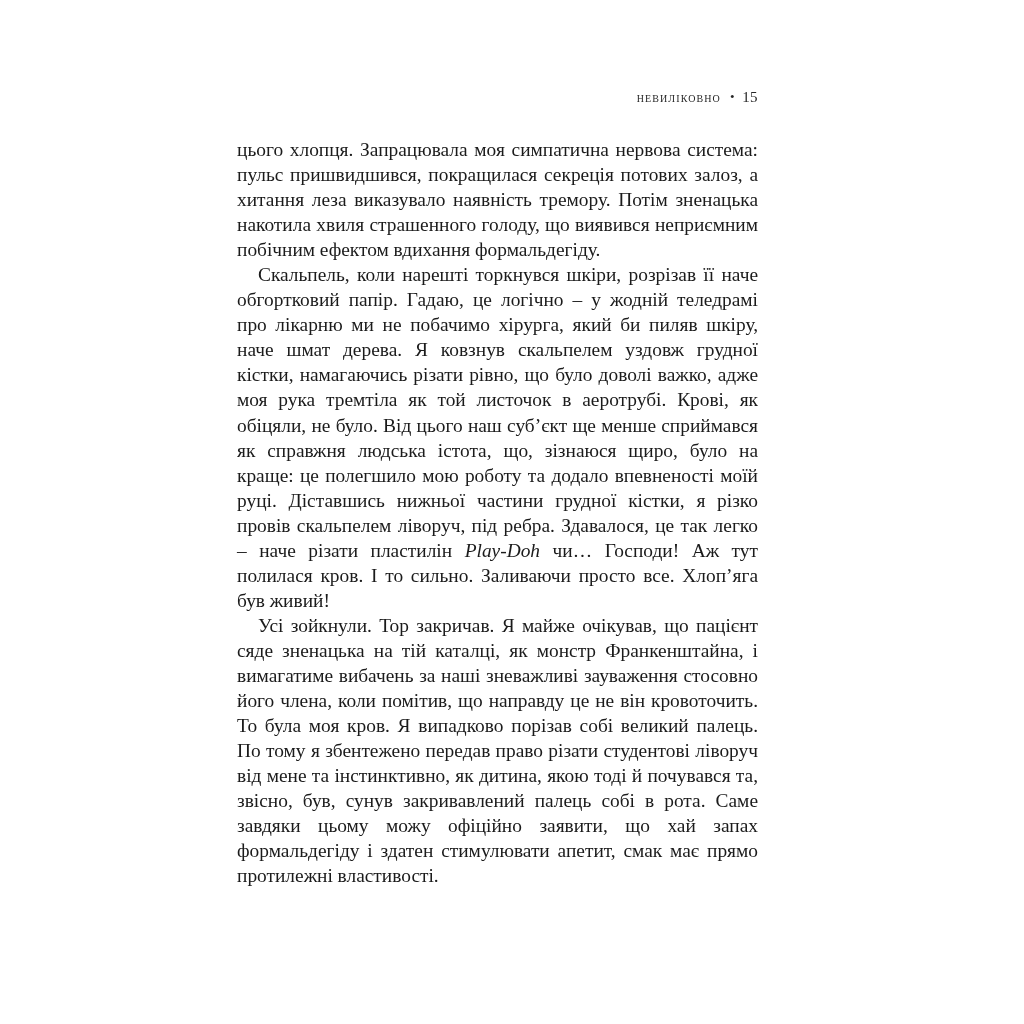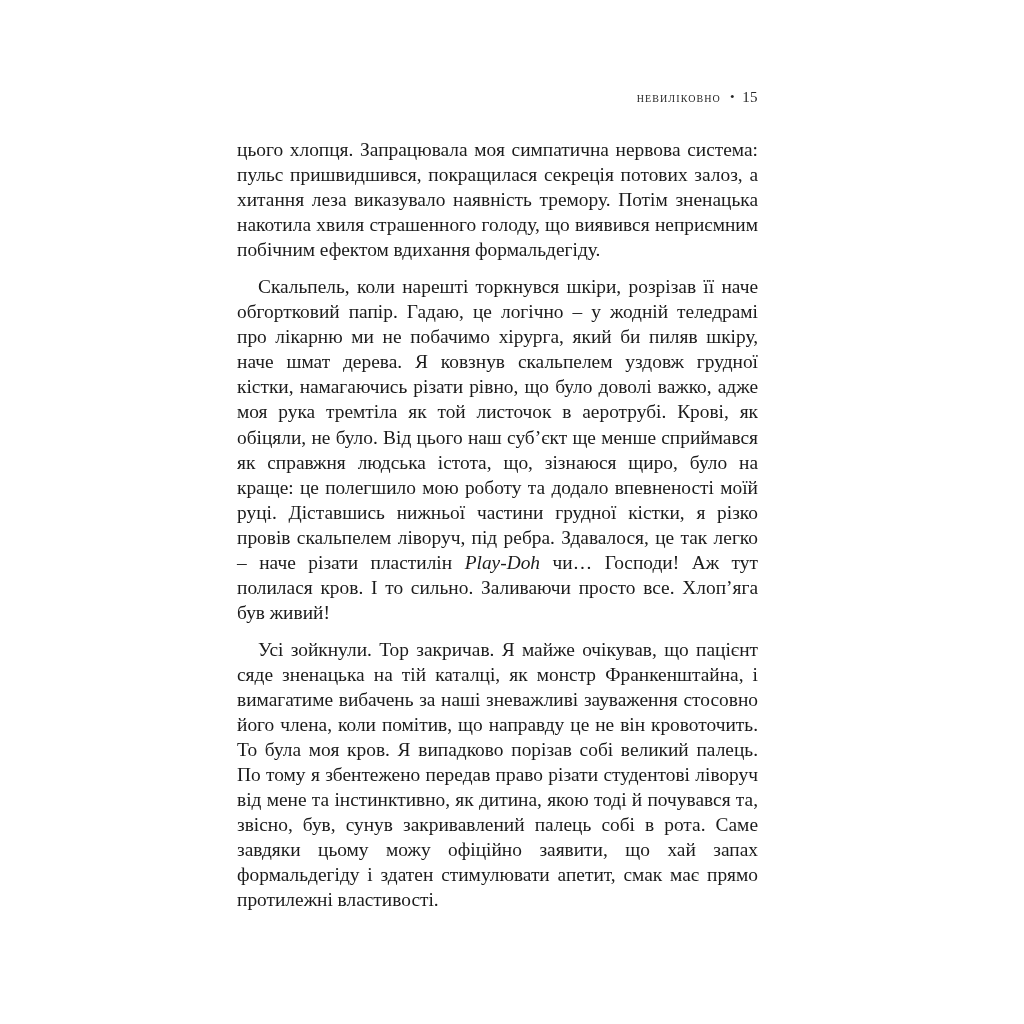--- a/index.html
+++ b/index.html
@@ -70,21 +70,21 @@
     text-justify: inter-word;
     hyphens: manual;
     -webkit-hyphens: manual;
     text-indent: 0;
     word-spacing: -0.1px;
   }
   .para.indent {
     text-indent: 21px;
   }
   .para + .para {
-    margin-top: 12px;
+    margin-top: 0;
   }
   .ital {
     font-style: italic;
   }
 </style>
 </head>
 <body style="background: rgb(255, 255, 255); color: rgb(27, 27, 27);">
 
 <div class="page">
 

